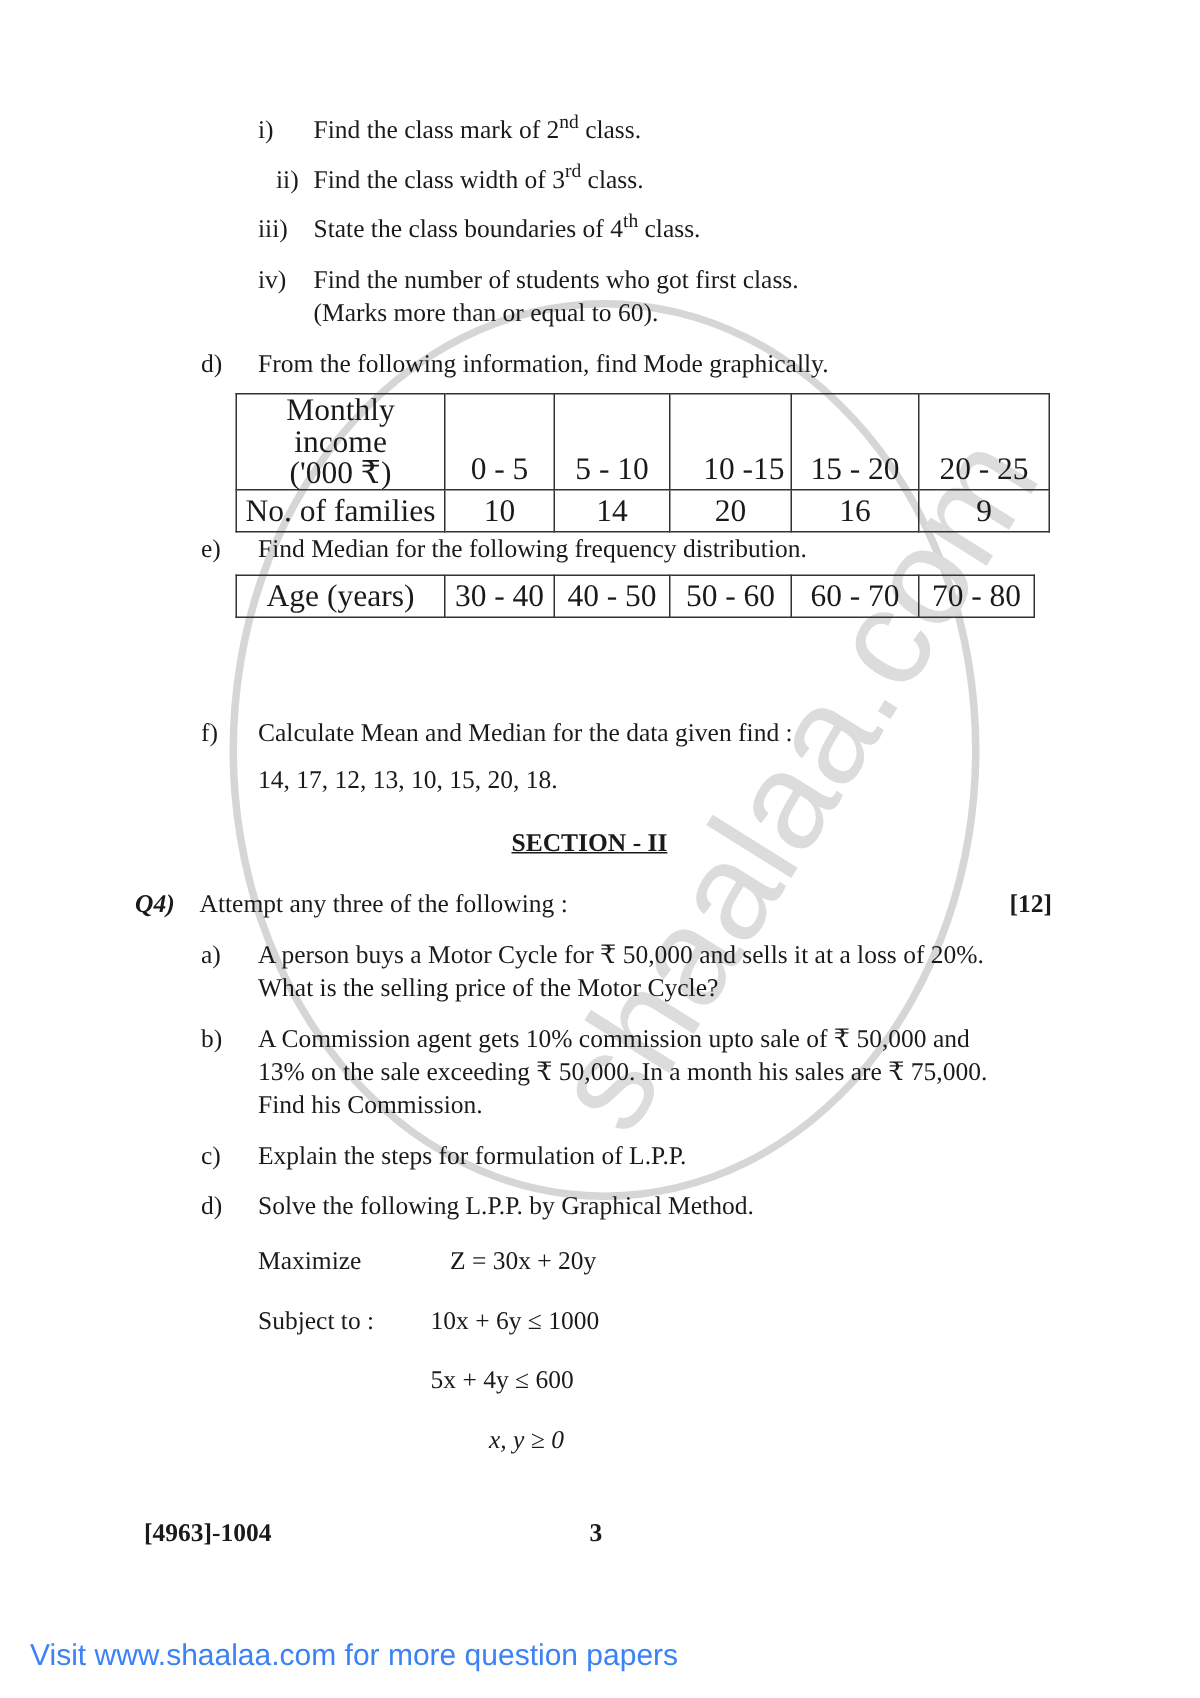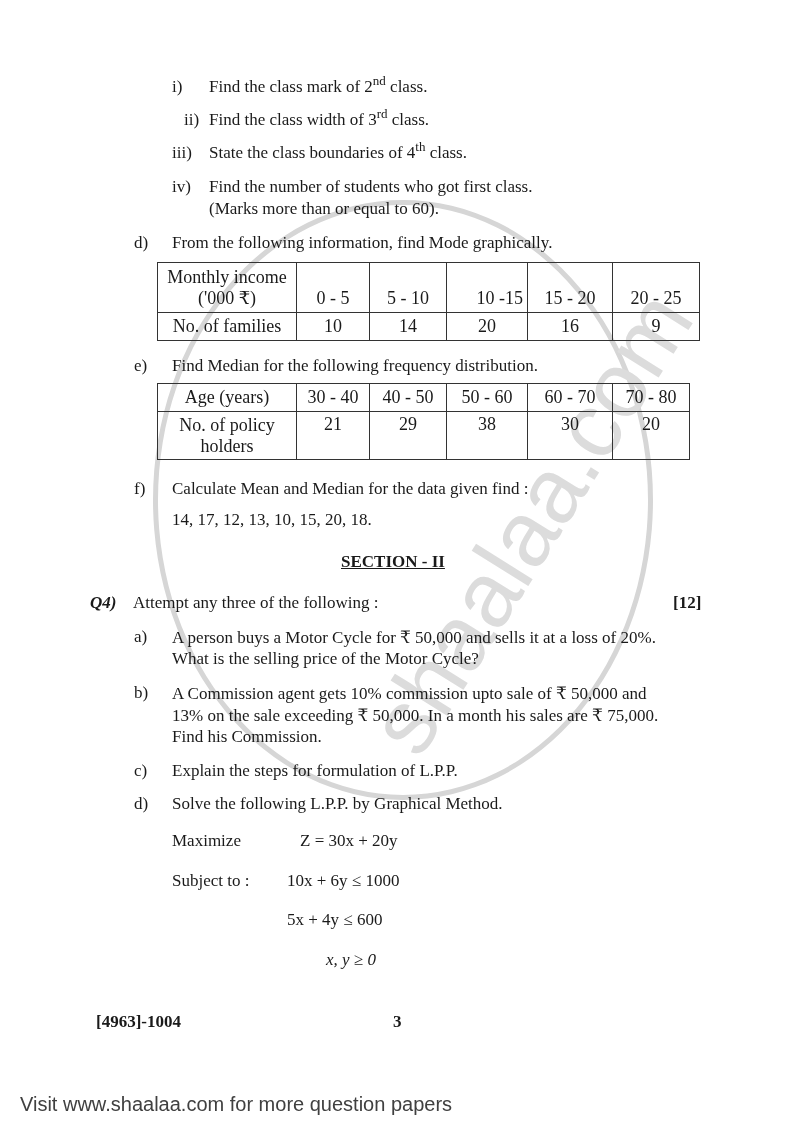--- a/index.html
+++ b/index.html
@@ -16,31 +16,31 @@
     border: 5px solid #d6d6d6; border-radius: 50%; box-sizing: border-box;
     pointer-events: none;
   }
   .wm-text {
     position: absolute; left: 270px; top: 470px; font-size: 92px;
     font-family: "Liberation Sans", "DejaVu Sans", sans-serif;
     color: #dcdcdc; transform: rotate(-58deg); transform-origin: center;
     pointer-events: none; white-space: nowrap;
   }
   table.dt {
-    position: absolute; border-collapse: collapse; font-size: 18px;
+    position: absolute; border-collapse: collapse; font-size: 21px;
   }
   table.dt td {
     border: 1.5px solid #333; text-align: center; padding: 0 4px; line-height: 21px;
   }
   .section-title { font-weight: bold; text-decoration: underline; }
   .qno { font-weight: bold; font-style: italic; }
   .bold { font-weight: bold; }
   .footer-link {
     position: absolute; left: 20px; top: 1093px; font-size: 20px;
-    font-family: "Liberation Sans", "DejaVu Sans", sans-serif; color: #404040;
+    font-family: "Liberation Sans", "DejaVu Sans", sans-serif; color: #3b82f6;
   }
 </style>
 </head>
 <body>
 
 <div class="watermark"></div>
 <div class="wm-text">shaalaa.com</div>
 
 <div>
   <span class="lbl" style="left:172px;top:77px;">i)</span>
@@ -93,31 +93,20 @@
 <table class="dt" style="left:157px;top:383px;width:533px;">
   <tbody>
       <tr style="height:28px;">
     <td style="width:130px;">Age (years)</td>
     <td style="width:64px;">30 - 40</td>
     <td style="width:68px;">40 - 50</td>
     <td style="width:72px;">50 - 60</td>
     <td style="width:76px;">60 - 70</td>
     <td>70 - 80</td>
   </tr>
-  <tr style="height:48px;">
-    <td>
-      <div>No. of policy</div>
-      <div>holders</div>
-    </td>
-    <td style="vertical-align:top;padding-top:2px;">21</td>
-    <td style="vertical-align:top;padding-top:2px;">29</td>
-    <td style="vertical-align:top;padding-top:2px;">38</td>
-    <td style="vertical-align:top;padding-top:2px;">30</td>
-    <td style="vertical-align:top;padding-top:2px;">20</td>
-  </tr>
 </tbody>
   </table>
 
 <span class="lbl" style="left:134px;top:479px;">f)</span>
 <span class="abs" style="left:172px;top:479px;">Calculate Mean and Median for the data given find :</span>
 <span class="abs" style="left:172px;top:510px;">14, 17, 12, 13, 10, 15, 20, 18.</span>
 
 <span class="abs section-title" style="left:341px;top:552px;">SECTION - II</span>
 
 <span class="abs qno" style="left:90px;top:593px;">Q4)</span>

